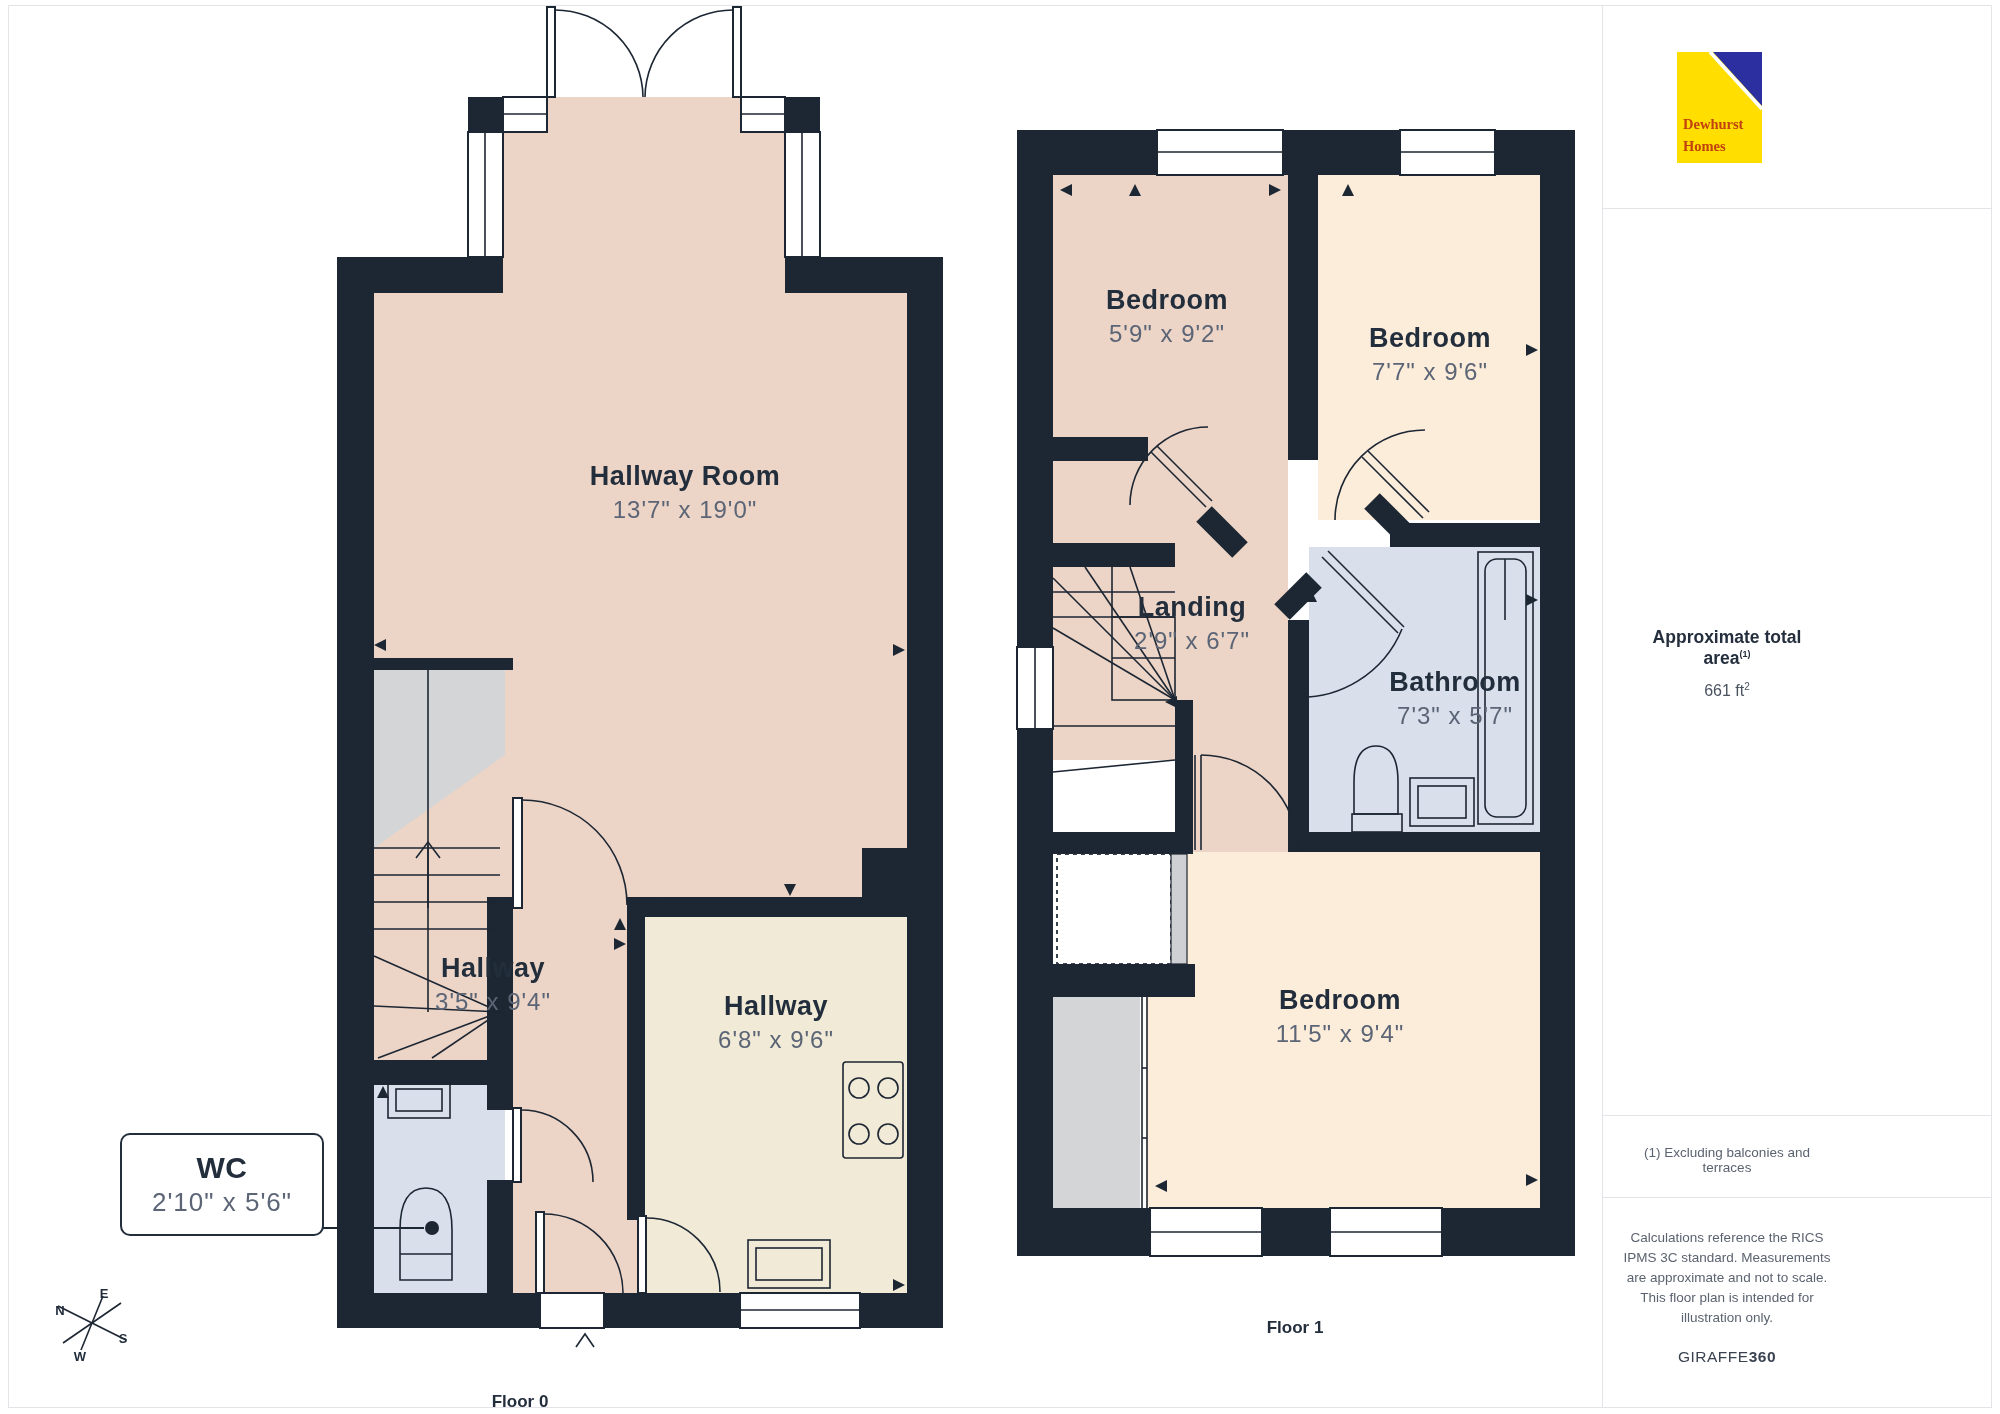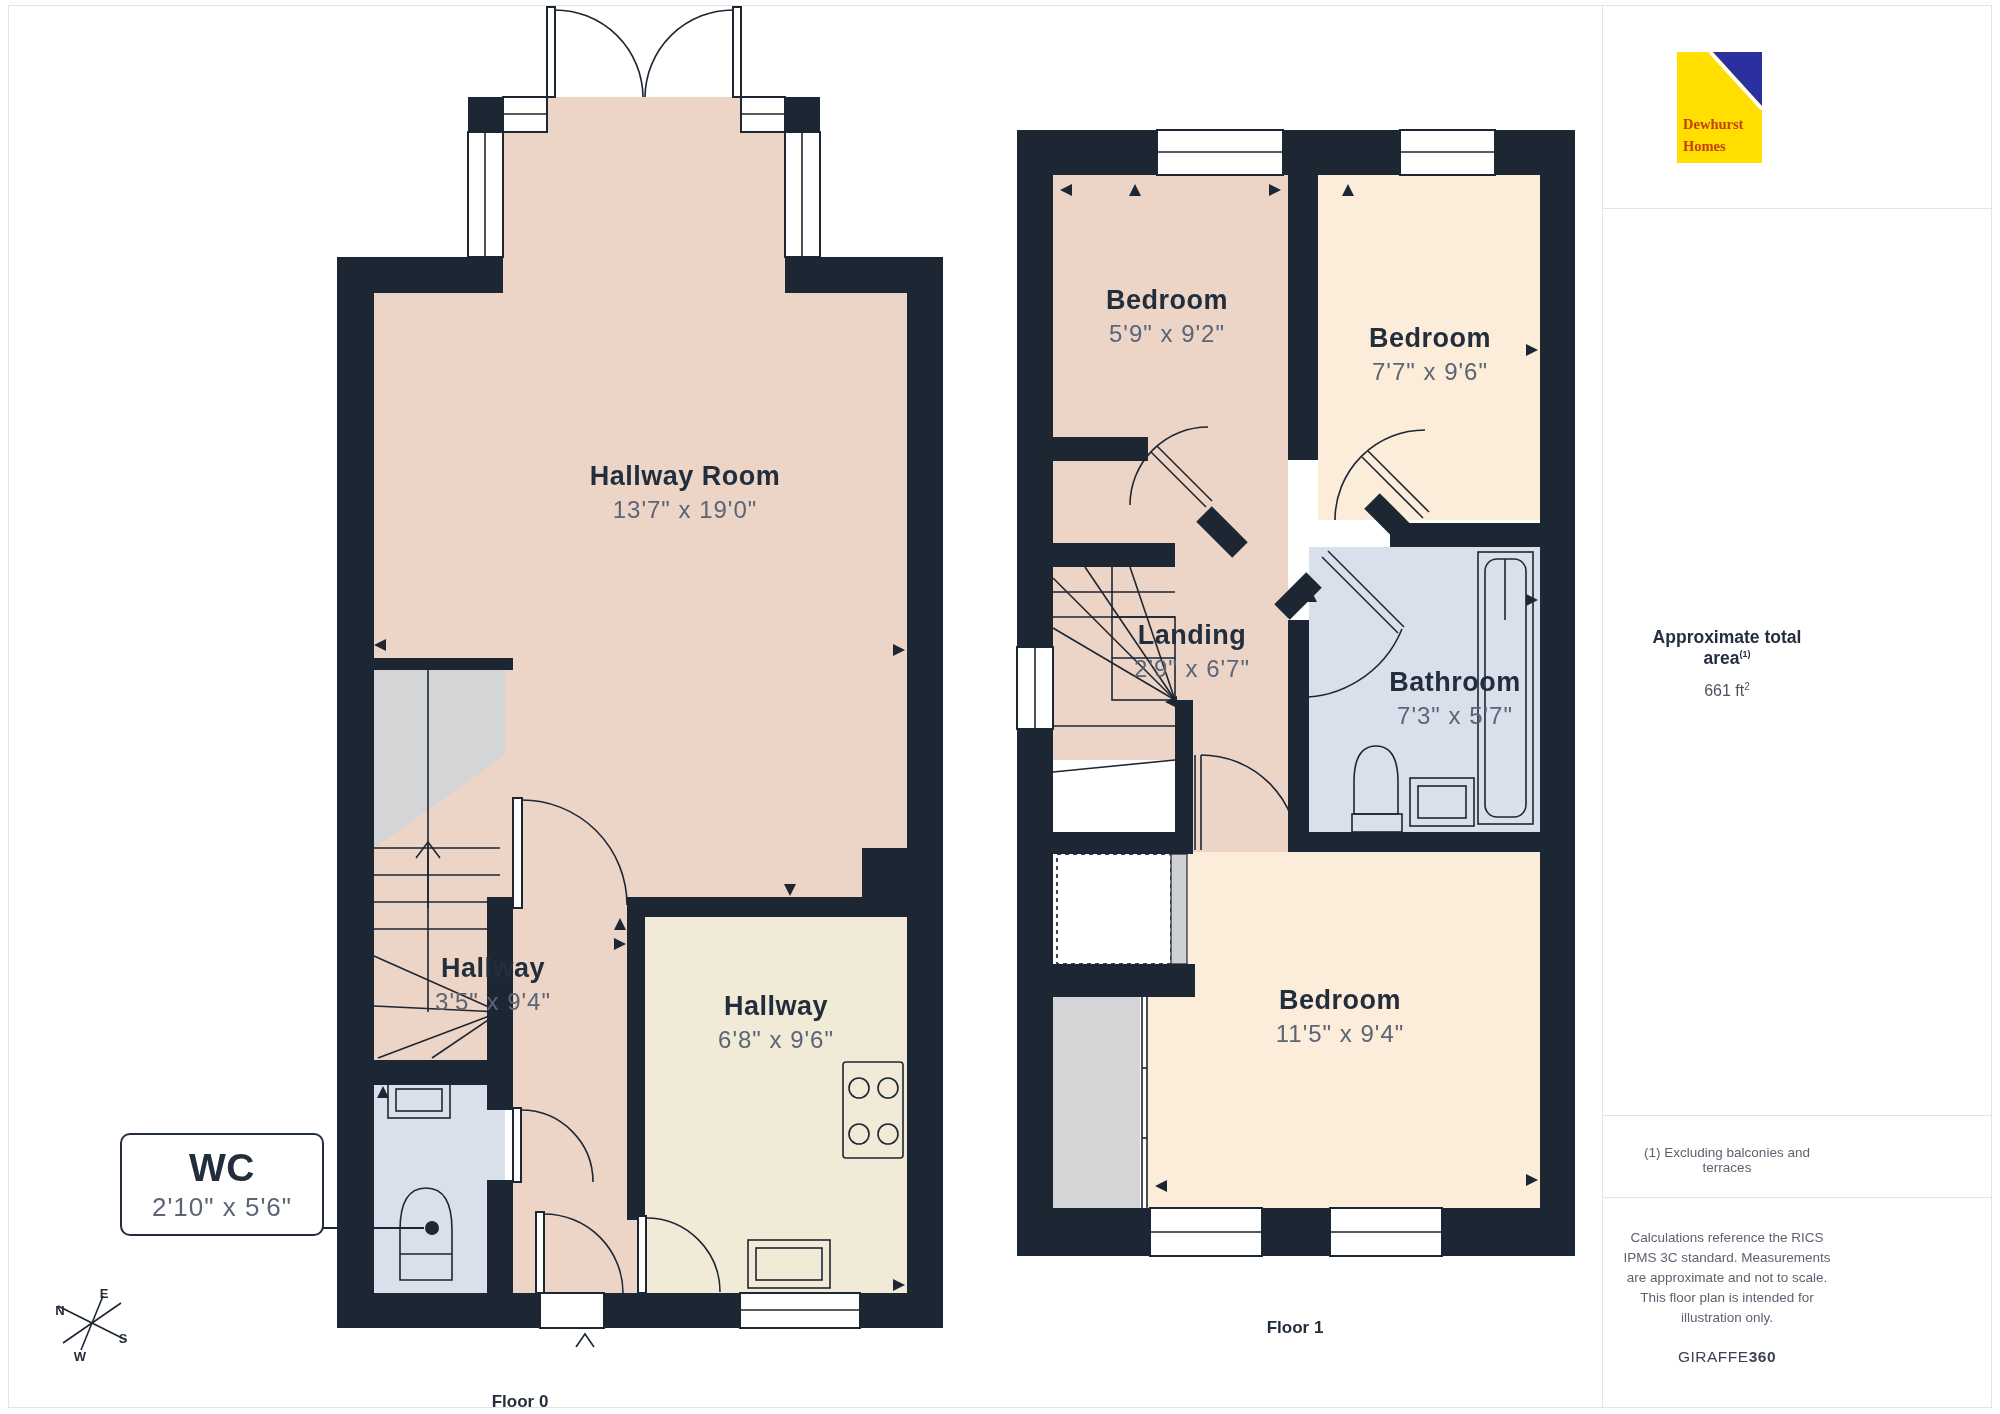--- a/index.html
+++ b/index.html
@@ -22,21 +22,21 @@
   svg .stub{stroke:var(--wall);stroke-width:22;fill:none;}
   svg .mk{fill:var(--wall);}
   svg .dash{fill:#ffffff;stroke:#3c4452;stroke-width:2;stroke-dasharray:4 4;}
   .room-label{position:absolute;transform:translate(-50%,-50%);text-align:center;white-space:nowrap;}
   .room-name{font-size:27px;font-weight:bold;color:#232e3c;letter-spacing:.5px;}
   .room-dims{font-size:24px;color:#5b6576;margin-top:4px;letter-spacing:1px;}
   .floor-label{position:absolute;transform:translate(-50%,-50%);font-size:17px;font-weight:bold;color:#232e3c;margin-top:20px;}
   .callout{position:absolute;left:120px;top:1133px;width:200px;height:99px;background:#fff;
            border:2.5px solid #232e3c;border-radius:10px;display:flex;flex-direction:column;
            align-items:center;justify-content:center;}
-  .callout .room-name{font-size:39px;}
+  .callout .room-name{font-size:30px;}
   .callout .room-dims{font-size:26px;margin-top:2px;}
   .compass-letter{position:absolute;transform:translate(-50%,-50%);font-size:13px;font-weight:bold;color:#232e3c;}
   .logo-text{position:absolute;left:6px;font-family:"Liberation Serif",serif;font-weight:bold;
              font-size:14.5px;color:#c2410c;line-height:1;}
   .area-block{position:absolute;left:1627px;top:612px;width:200px;text-align:center;margin-top:15px;}
   .area-title{font-size:17.5px;font-weight:bold;color:#242e3c;}
   .area-title sup{font-size:9px;}
   .area-value{font-size:16px;color:#4a5260;margin-top:12px;}
   .area-value sup{font-size:10px;}
   .footnote{position:absolute;left:1627px;top:1145px;width:200px;text-align:center;
@@ -326,21 +326,21 @@
   </div>
 
   <div class="room-label" style="left:1167px;top:316px">
     <div class="room-name">Bedroom</div>
     <div class="room-dims">5'9" x 9'2"</div>
   </div>
   <div class="room-label" style="left:1430px;top:354px">
     <div class="room-name">Bedroom</div>
     <div class="room-dims">7'7" x 9'6"</div>
   </div>
-  <div class="room-label" style="left:1192px;top:651px">
+  <div class="room-label" style="left:1192px;top:623px">
     <div class="room-name">Landing</div>
     <div class="room-dims">2'9" x 6'7"</div>
   </div>
   <div class="room-label" style="left:1455px;top:698px">
     <div class="room-name">Bathroom</div>
     <div class="room-dims">7'3" x 5'7"</div>
   </div>
   <div class="room-label" style="left:1340px;top:1016px">
     <div class="room-name">Bedroom</div>
     <div class="room-dims">11'5" x 9'4"</div>

